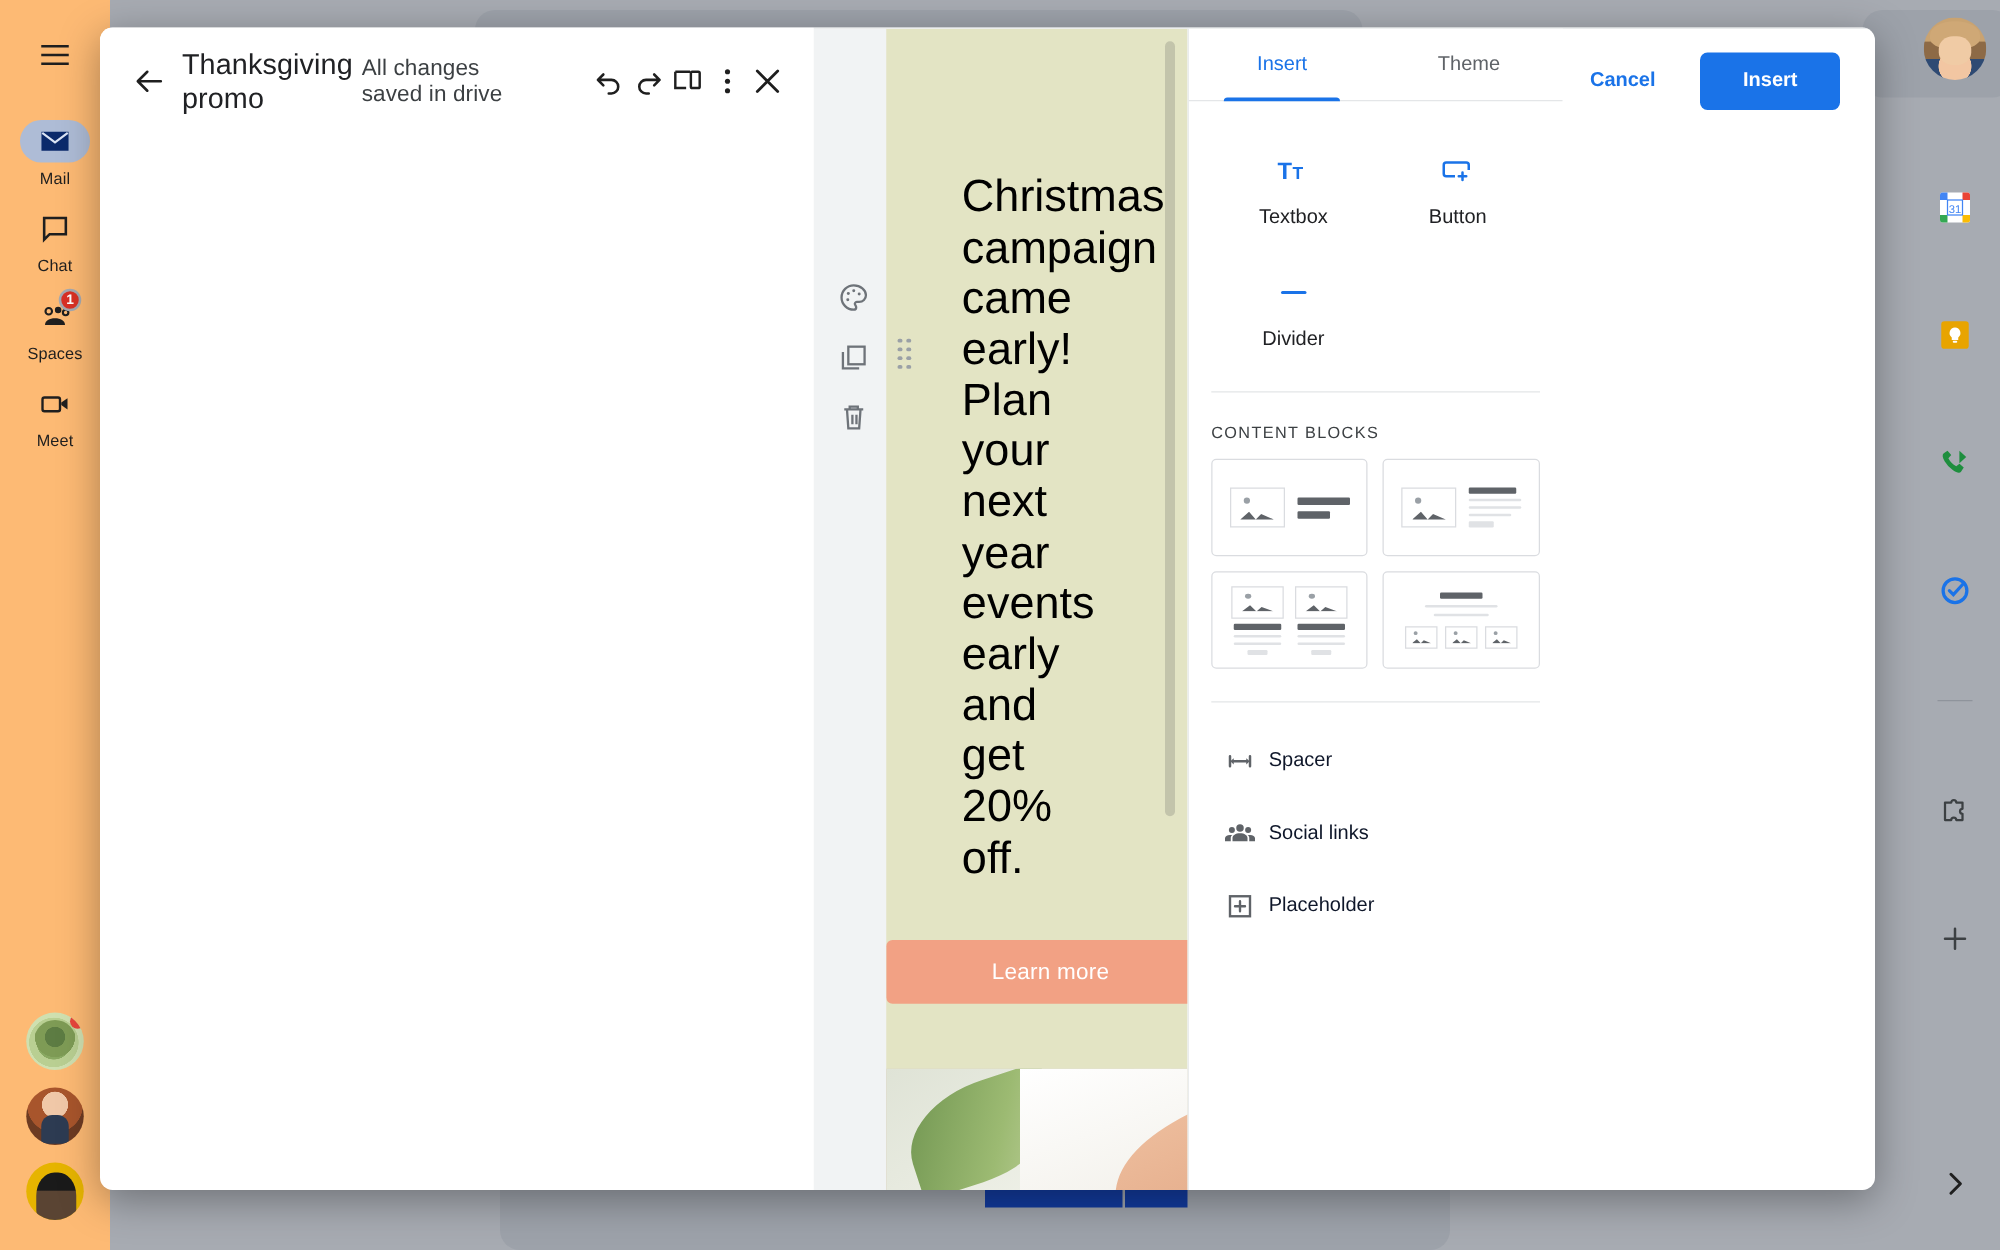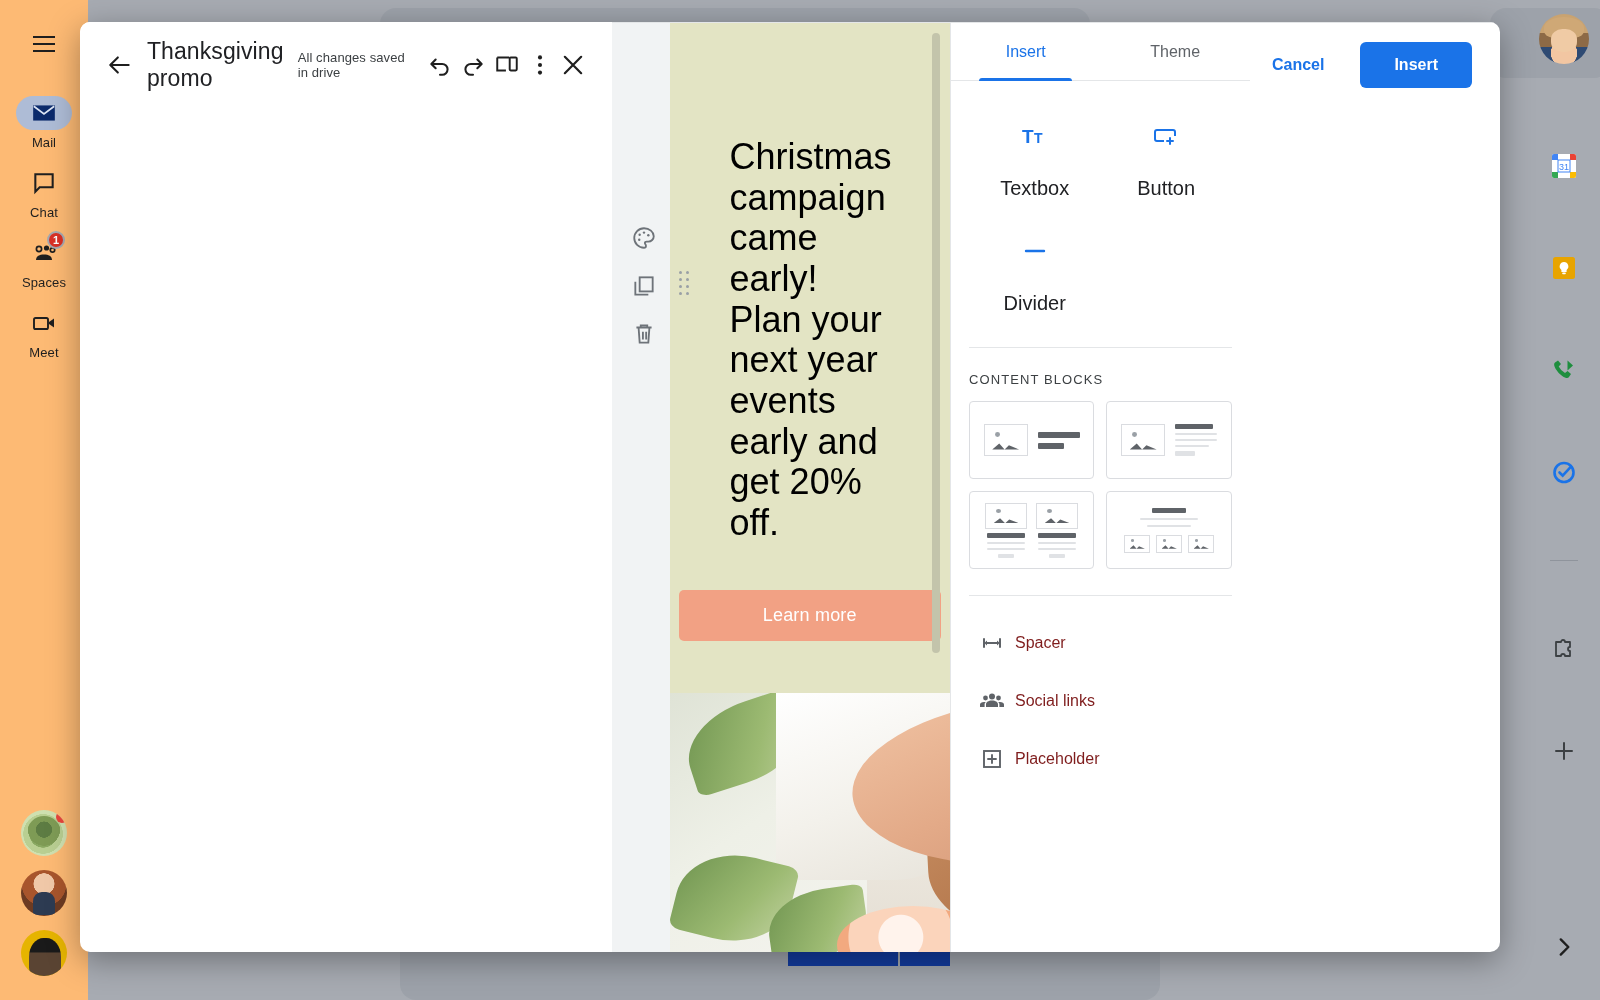--- a/index.html
+++ b/index.html
@@ -97,21 +97,21 @@
     box-shadow: 0 8px 32px rgba(0,0,0,.34);
     display: flex; overflow: hidden;
   }
   
   #modal-header { height: 86px; flex: 0 0 86px; display: flex; align-items: center;
     padding: 0 22px 0 26px; background: #fff; }
   .back-btn { width: 40px; height: 40px; display: flex; align-items: center;
     justify-content: center; cursor: pointer; }
   #doc-title { font-size: 23px; color: #202124; margin-left: 12px; letter-spacing: .1px; }
   .hdr-spacer { flex: 1; }
-  #save-status { font-size: 13px; color: #3c4043; margin-right: 15px; letter-spacing: .1px; }
+  #save-status { font-size: 18px; color: #3c4043; margin-right: 36px; letter-spacing: .1px; }
   .hdr-icon { width: 46px; height: 46px; display: flex; align-items: center;
     justify-content: center; cursor: pointer; border-radius: 50%; }
 
   
   #modal-body { flex: 1; display: flex; min-height: 0; border-top: 1px solid #e4e6e8; }
 
   
   #editor-area { position: relative; flex: 1; background: #f1f3f4; overflow: hidden; }
   #block-tools {
     position: absolute; left: 6px; top: 198px; width: 52px;
@@ -200,42 +200,42 @@
   .panel-tab.active { color: #1a73e8; }
   .panel-tab.active::after { content:''; position: absolute; bottom: -1px; left: 28px; right: 28px;
     height: 3px; background: #1a73e8; border-radius: 3px 3px 0 0; }
 
   #panel-scroll { flex: 1; overflow: hidden; padding: 0 18px; }
   #insert-grid { display: grid; grid-template-columns: 1fr 1fr; row-gap: 6px;
     padding: 24px 0 12px; }
   .insert-cell { display: flex; flex-direction: column; align-items: center;
     padding: 14px 0; cursor: pointer; border-radius: 8px; }
   .insert-cell .ic { height: 34px; display: flex; align-items: center; justify-content: center; }
-  .insert-cell .lbl { font-size: 20px; color: #202124; margin-top: 24px; }
+  .insert-cell .lbl { font-size: 16px; color: #202124; margin-top: 12px; }
 
   .panel-sep { height: 1px; background: #e4e6e8; margin: 6px 0 0; }
   #cb-title { font-size: 13px; letter-spacing: 1.1px; color: #3c4043; margin: 24px 0 14px; }
   #cb-grid { display: grid; grid-template-columns: 1fr 1fr; gap: 12px; }
   .cb-card { height: 78px; border: 1px solid #dadce0; border-radius: 4px; background:#fff;
     cursor: pointer; display: flex; align-items: center; justify-content: center; padding: 8px; }
   .mini-img { border: 1px solid #dadce0; background: #fff; position: relative;
     display: flex; align-items: flex-end; justify-content: center; }
   .mini-img::before { content:''; position:absolute; left: 24%; top: 24%; width: 12%; height: 16%;
     border-radius: 50%; background: #9aa0a6; }
   .mini-img::after { content:''; position: absolute; left: 18%; bottom: 18%; width: 64%; height: 34%;
     background: #5f6368; clip-path: polygon(0 100%, 26% 40%, 46% 100%, 62% 56%, 100% 100%); }
   .bar { background: #9aa0a6; border-radius: 1px; }
   .bar-dark { background: #5f6368; }
   .bar-light { background: #e0e2e5; }
   .line { background: #e0e2e5; height: 2px; border-radius: 1px; }
 
   .panel-list { margin-top: 18px; }
   .panel-row { display: flex; align-items: center; height: 58px; cursor: pointer; }
   .panel-row .pr-ic { width: 46px; display: flex; align-items: center; justify-content: center; }
-  .panel-row .pr-lbl { font-size: 16px; color: #7f1d1d; }
+  .panel-row .pr-lbl { font-size: 16px; color: #0f172a; }
 
   
   #modal-footer { height: 84px; flex: 0 0 84px; border-top: 1px solid #e4e6e8;
     display: flex; align-items: center; justify-content: flex-end; padding-right: 28px; gap: 14px; }
   #cancel-button { color: #1a73e8; font-size: 16px; font-weight: bold; padding: 12px 22px;
     border-radius: 6px; cursor: pointer; background: none; border: none;
     font-family: "Liberation Sans", sans-serif; }
   #insert-button { background: #1a73e8; color: #fff; font-size: 16px; font-weight: bold;
     padding: 14px 34px; border-radius: 6px; cursor: pointer; border: none;
     font-family: "Liberation Sans", sans-serif; }

